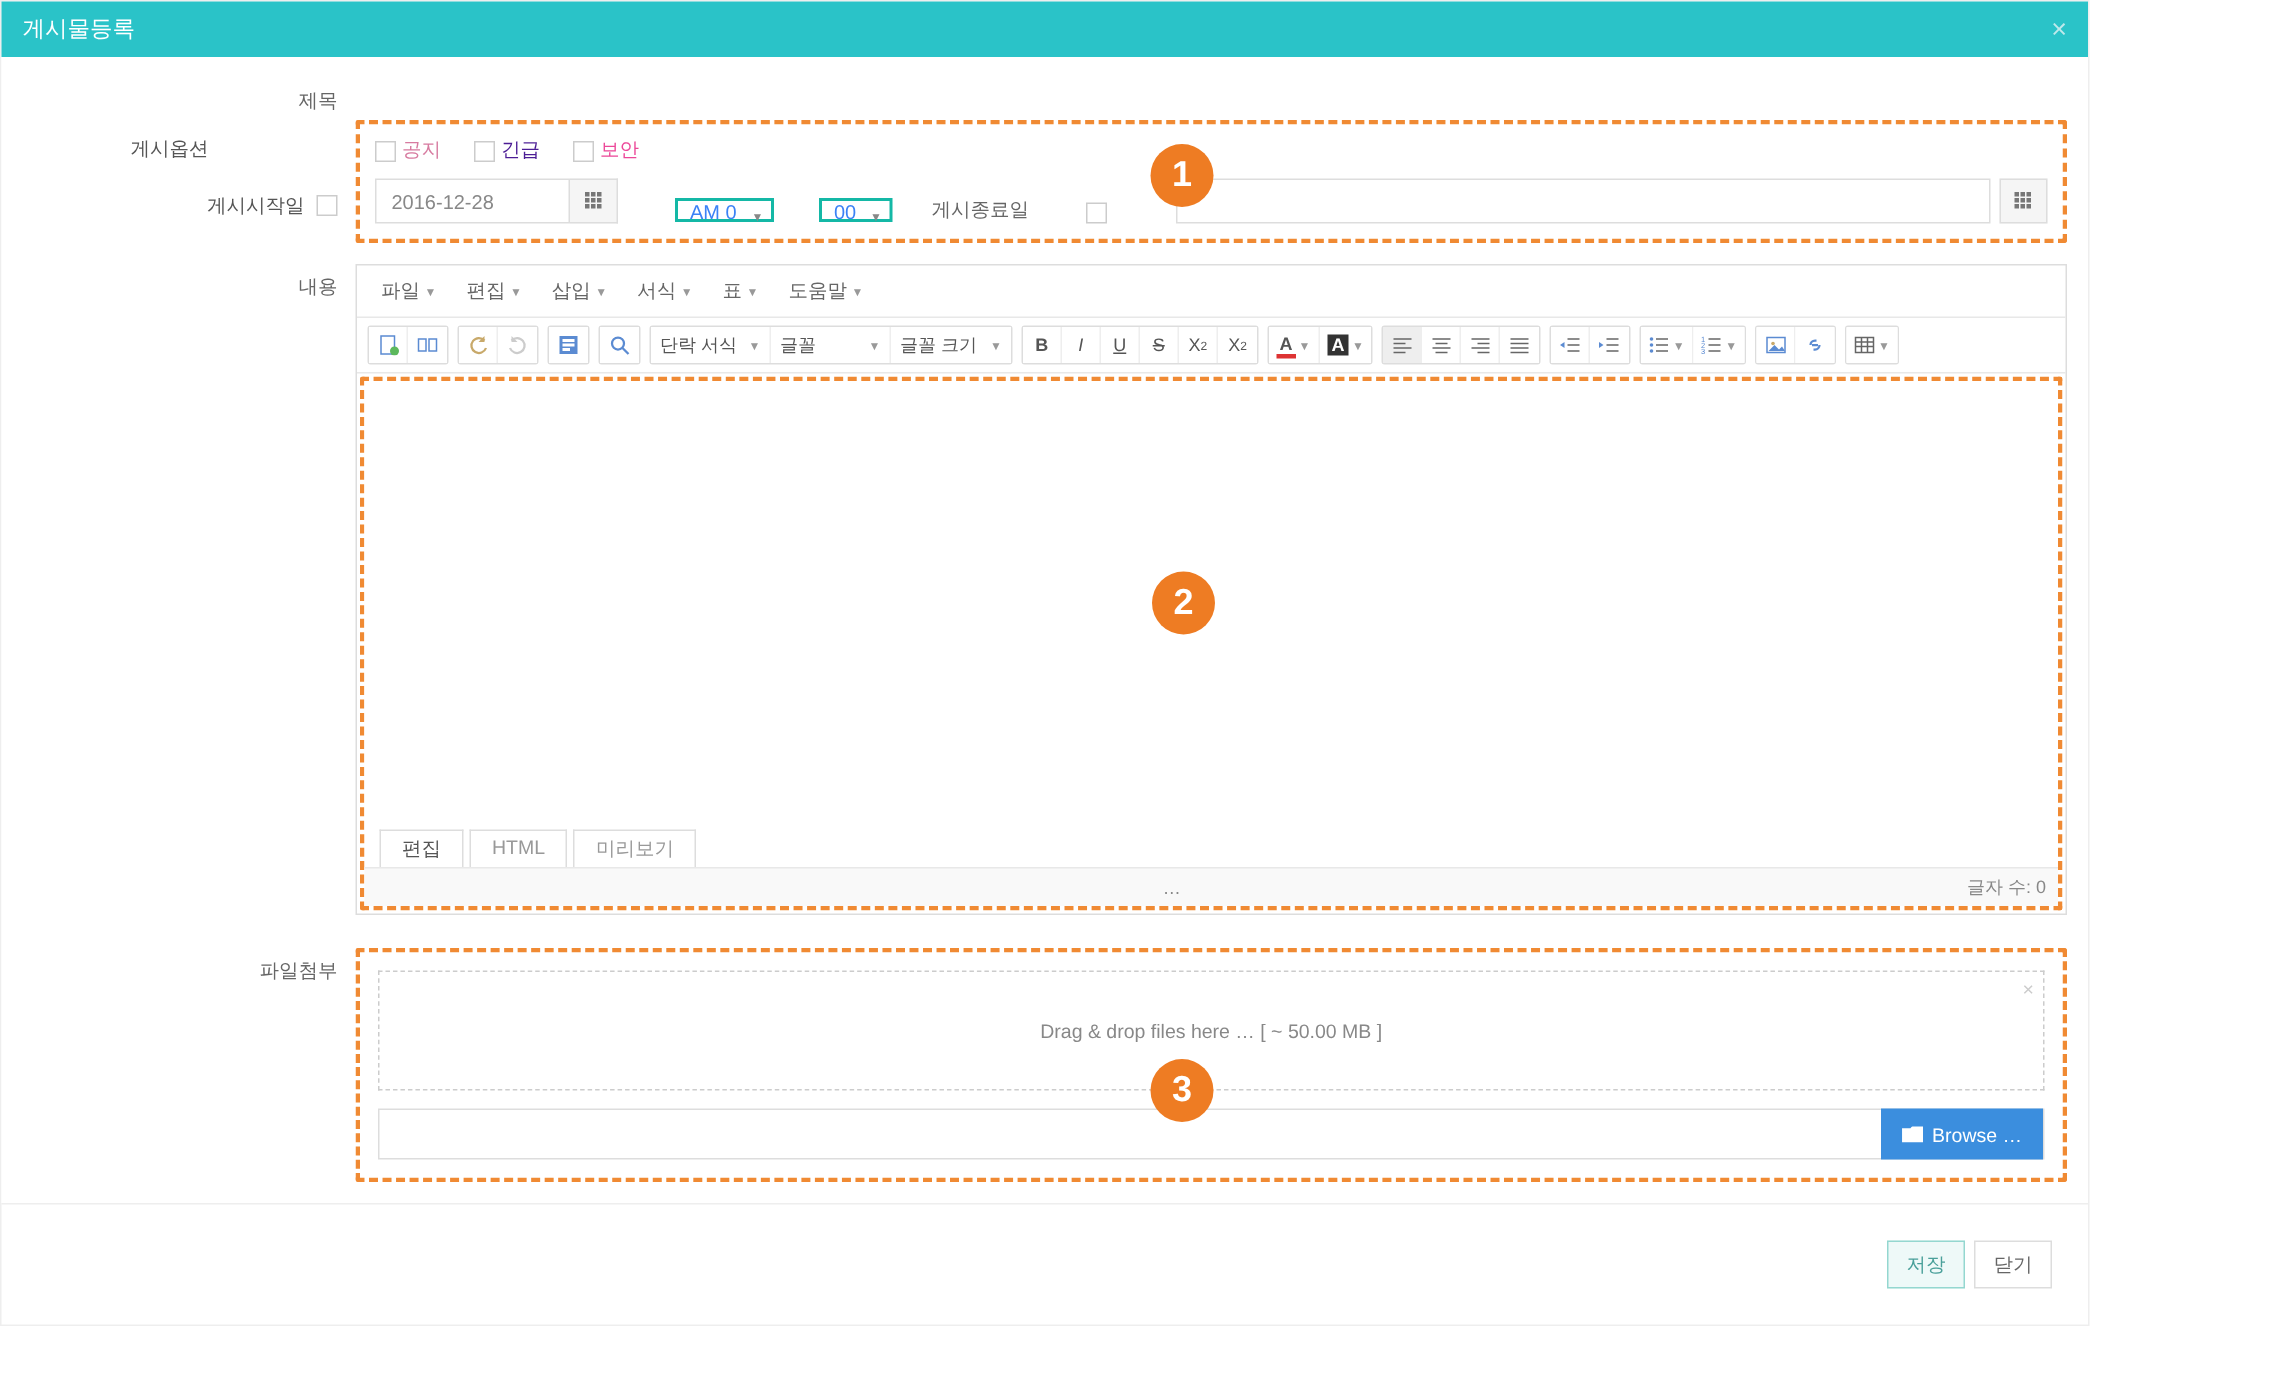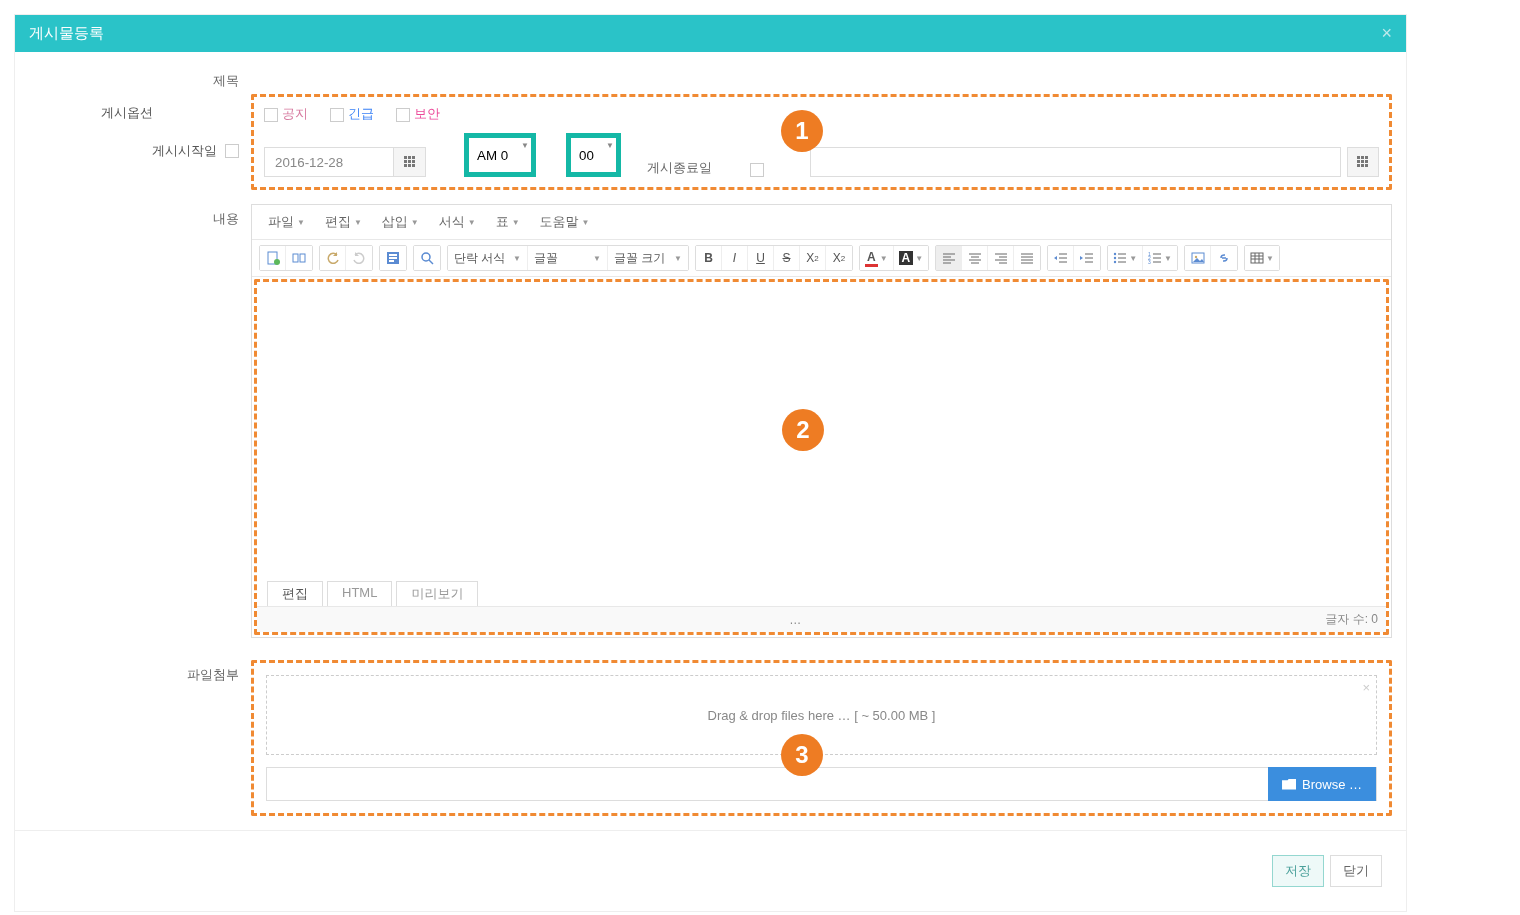--- a/index.html
+++ b/index.html
@@ -1,44 +1,44 @@
 <!DOCTYPE html>
 <html><head>
 <meta charset="utf-8">
 <style>
 html,body{margin:0;padding:0;font-family:"Malgun Gothic","Apple SD Gothic Neo",Arial,sans-serif;font-size:13px;color:#555;background:#fff}
 *{box-sizing:border-box}
-.modal{width:1393px;margin:14px;border:1px solid #eee}
+.modal{width:1393px;margin:0;border:1px solid #eee}
 .hdr{background:#2ac3c8;color:#fff;padding:8px 14px;font-size:15px;display:flex;justify-content:space-between;align-items:center}
 .hdr-close{color:#bfe9eb;font-size:18px;cursor:pointer}
 .body{padding:10px 0 10px 0;background:#fff}
 .row{display:flex;align-items:flex-start;padding:4px 0}
 .lbl{width:236px;text-align:right;padding:6px 12px 0 0;color:#666;display:flex;justify-content:flex-end;align-items:center;gap:6px;font-size:13px}
 .fld{flex:1;padding-right:14px}
 input[type=text].wide{width:100%;height:30px;border:1px solid #ddd;padding:0 10px;outline:none;color:#bbb}
 .chk{display:inline-block;width:14px;height:14px;border:1px solid #ccc;margin-right:4px;vertical-align:middle}
 .opt{margin-right:22px;font-size:13px}
-.c-pink{color:#d77ba0}.c-red{color:#3b82f6}.c-blue{color:#ec4899}
+.c-pink{color:#d77ba0}.c-red{color:#4c1d95}.c-blue{color:#ec4899}
 .dashbox{border:3px dashed #f08a33;border-radius:2px}
 .annot{position:absolute;width:42px;height:42px;background:#ee7c23;border-radius:50%;color:#fff;display:flex;align-items:center;justify-content:center;font-size:24px;font-weight:bold;z-index:5}
 .rowwrap{position:relative}
 .date-row{display:flex;align-items:flex-end;gap:26px;flex-wrap:nowrap}
 .date-inp{width:130px;height:30px;border:1px solid #ddd;padding:0 10px;color:#888}
 .cal-btn{width:32px;height:30px;border:1px solid #ddd;border-left:none;background:#f5f5f5;display:inline-flex;align-items:center;justify-content:center;cursor:pointer}
 .grid-icon{display:inline-block;width:12px;height:12px;background:
  linear-gradient(#777,#777) 0 0/3px 3px no-repeat,
  linear-gradient(#777,#777) 4px 0/3px 3px no-repeat,
  linear-gradient(#777,#777) 8px 0/3px 3px no-repeat,
  linear-gradient(#777,#777) 0 4px/3px 3px no-repeat,
  linear-gradient(#777,#777) 4px 4px/3px 3px no-repeat,
  linear-gradient(#777,#777) 8px 4px/3px 3px no-repeat,
  linear-gradient(#777,#777) 0 8px/3px 3px no-repeat,
  linear-gradient(#777,#777) 4px 8px/3px 3px no-repeat,
  linear-gradient(#777,#777) 8px 8px/3px 3px no-repeat}
-.sel{height:44px;border:5px solid #14b8a6;padding:0 22px 0 8px;color:#000000;background:#fff;appearance:none;position:relative}
+.sel{height:16px;border:2px solid #14b8a6;padding:0 22px 0 8px;color:#3b82f6;background:#fff;appearance:none;position:relative}
 .selwrap{position:relative;display:inline-block;margin-left:12px}
 .selwrap::after{content:"▼";position:absolute;right:7px;top:8px;font-size:8px;color:#888;pointer-events:none}
 .end-lbl{margin-left:auto;color:#666;padding-right:6px}
 .end-group{display:flex;align-items:center;flex:1;gap:6px;min-width:520px}
 .end-inp{flex:1;height:30px;border:1px solid #ddd}
 .editor-frame{border:1px solid #ddd}
 .menubar{padding:4px 6px;border-bottom:1px solid #e8e8e8;display:flex;gap:0;font-size:13px;color:#666}
 .menu-item{padding:4px 10px;cursor:pointer;display:flex;align-items:center;gap:3px}
 .caret{font-size:8px;color:#999}
 .toolbar{padding:3px 4px;border-bottom:1px solid #e8e8e8;display:flex;align-items:center;flex-wrap:wrap;gap:0}

